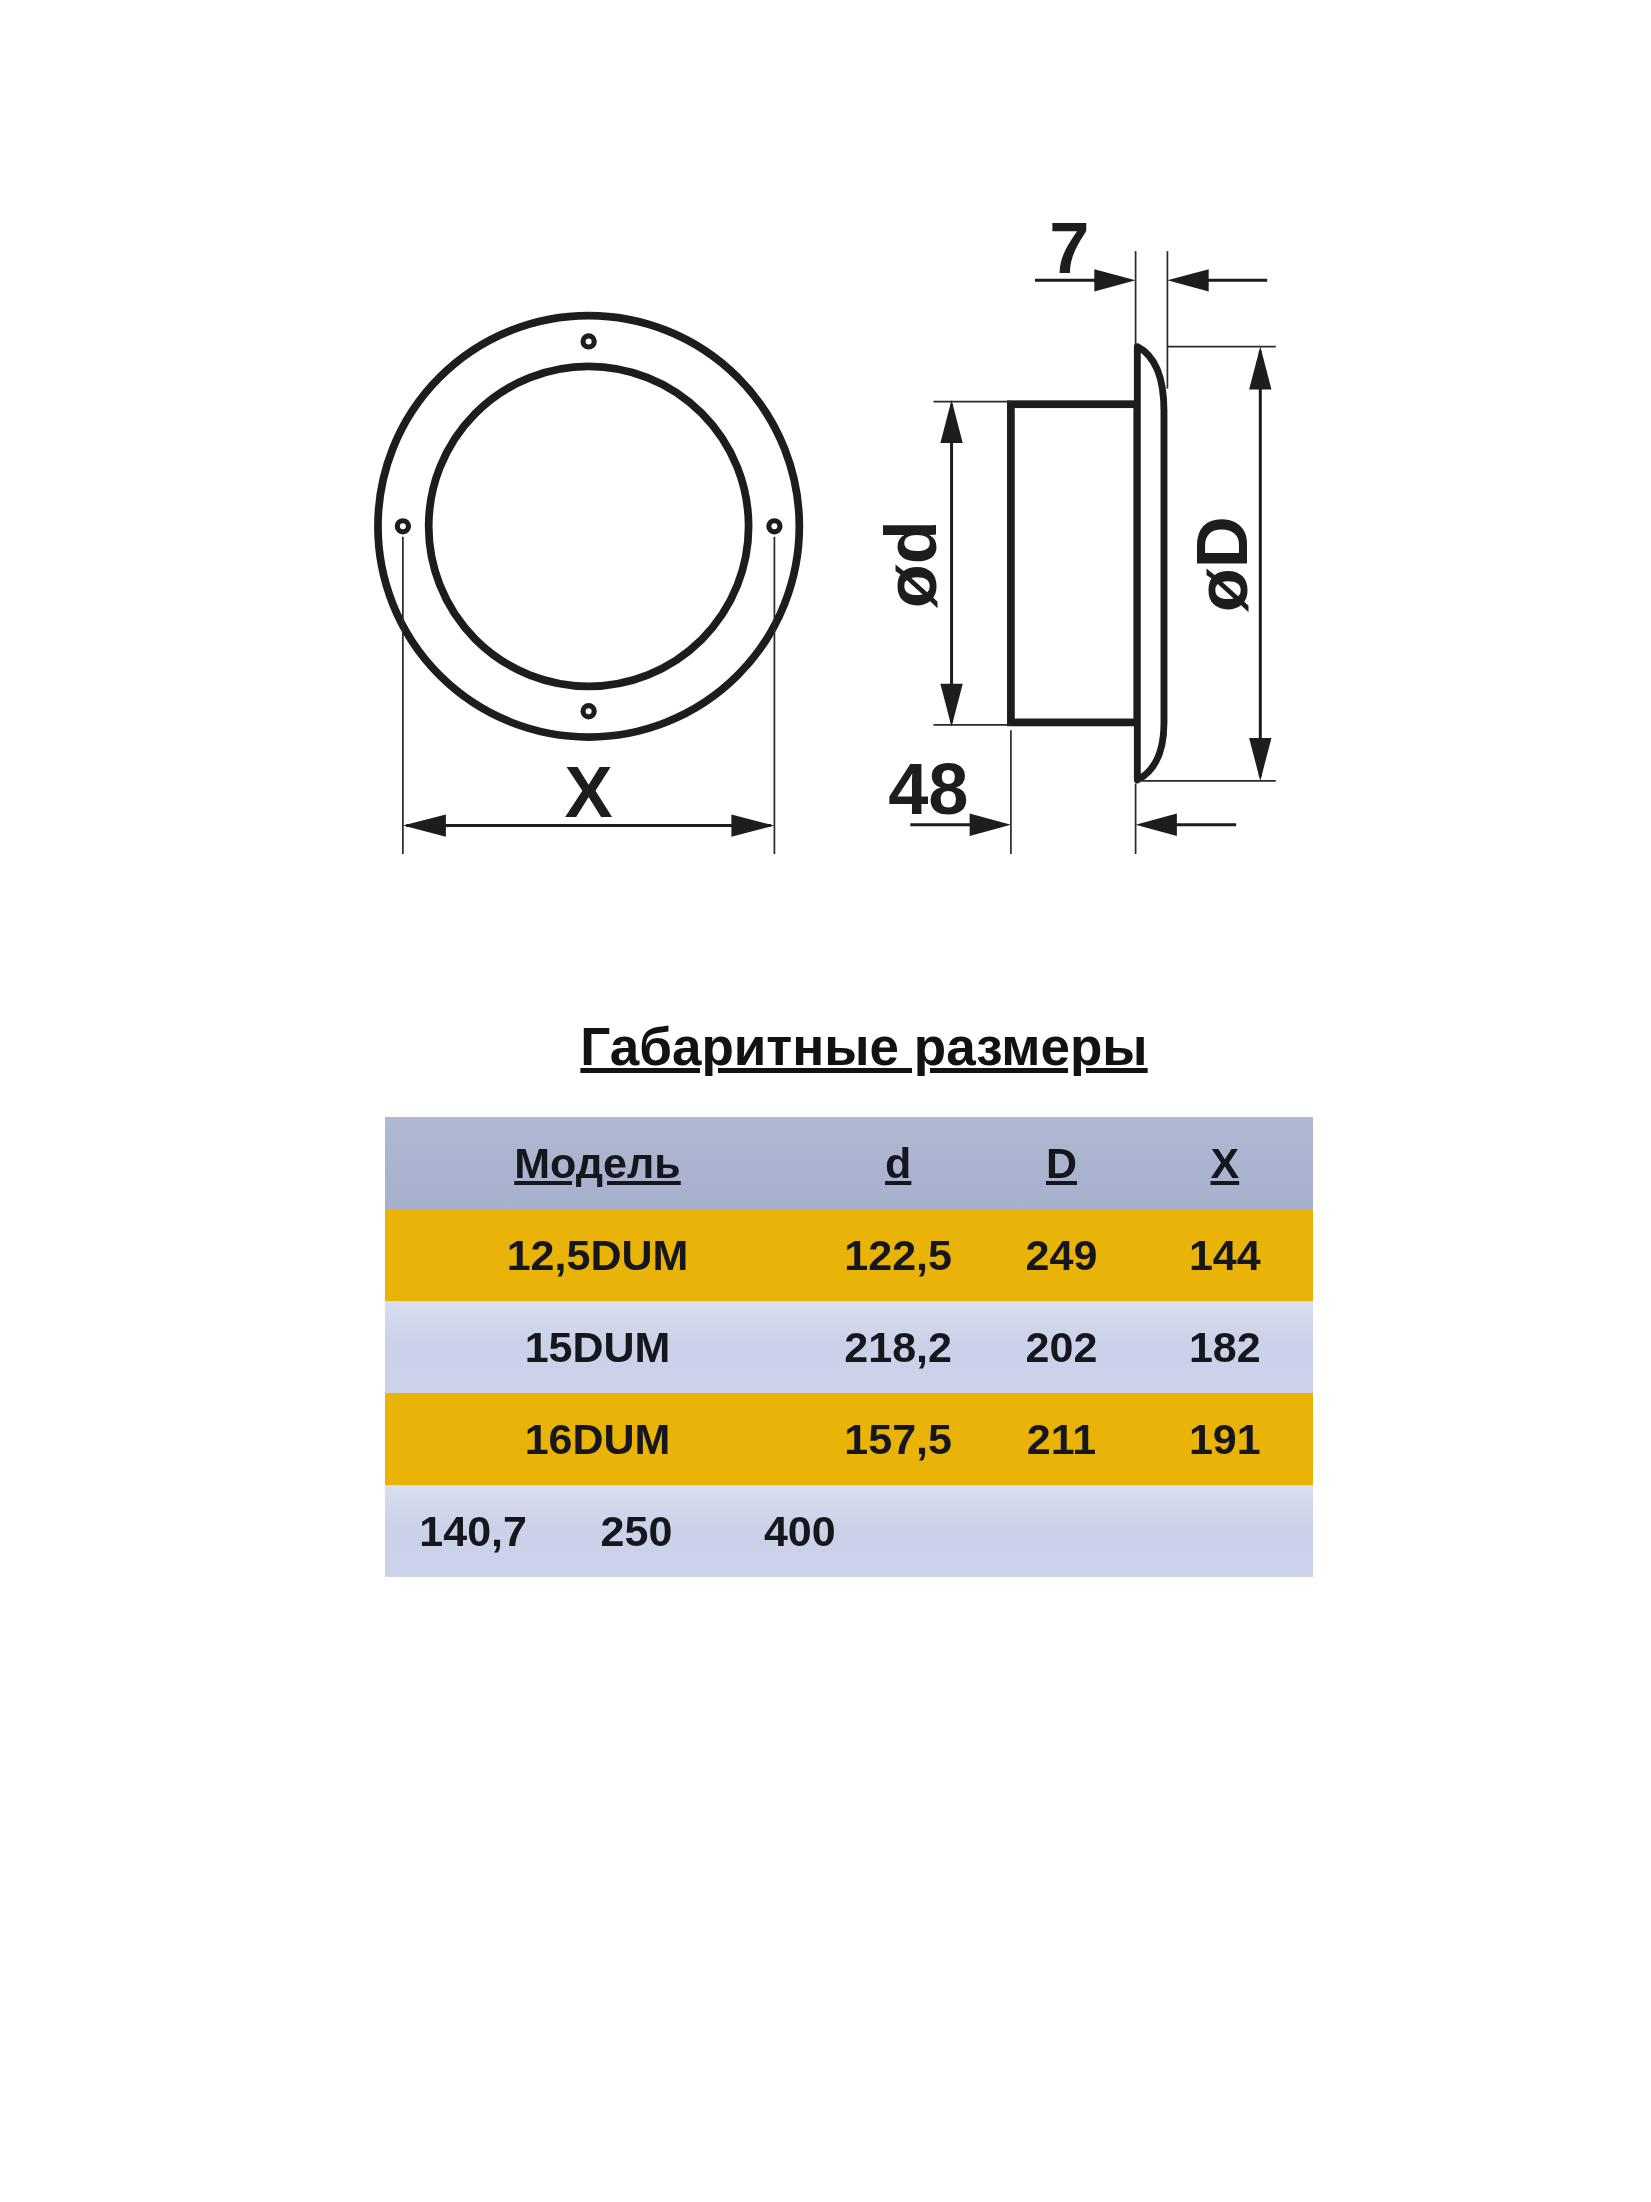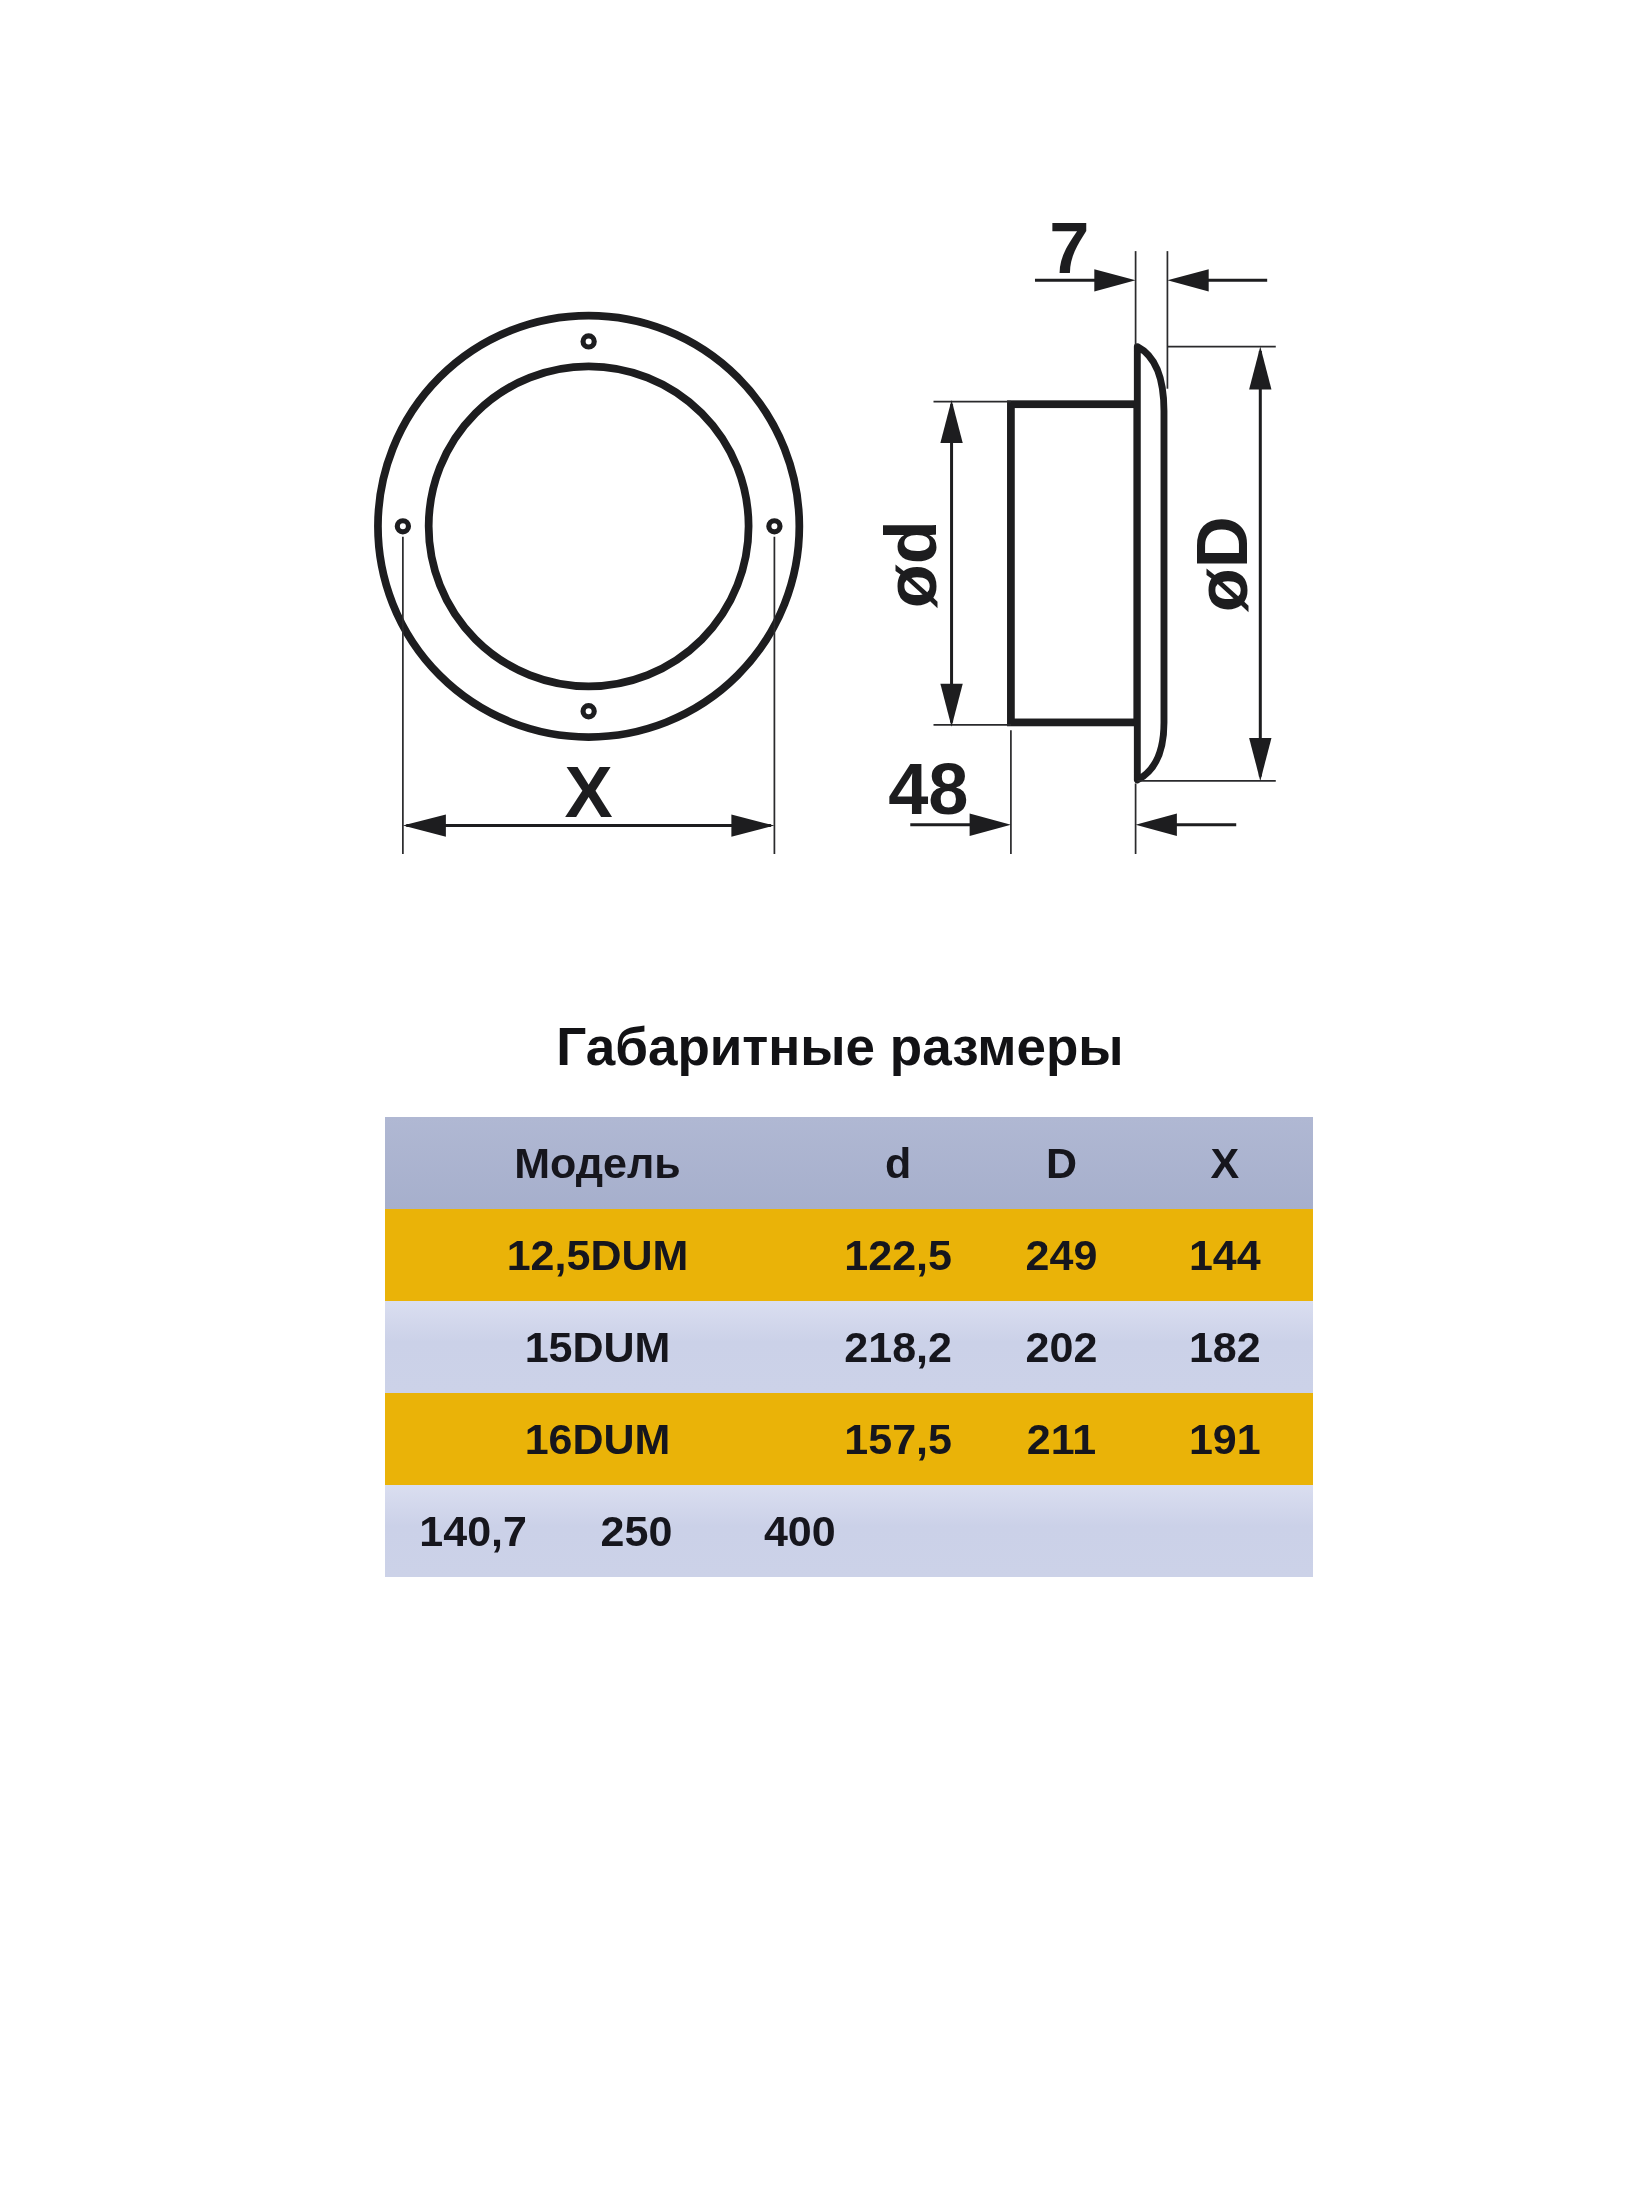--- a/index.html
+++ b/index.html
@@ -9,31 +9,31 @@
   }
   .page{position:absolute;inset:0;background:#ffffff;}
   svg text{
     font-family:"Liberation Sans","DejaVu Sans",sans-serif;
     font-weight:bold;
     fill:#1d1d1f;
   }
   .dim-label{font-size:84px;}
   .section-title{
     position:absolute;
-    left:840px; top:1020px;
+    left:864px; top:1020px;
     transform:translateX(-50%);
     font-size:53px; font-weight:bold; color:#121215;
-    white-space:nowrap; line-height:1;
+    white-space:nowrap; line-height:1;text-decoration:underline;
   }
   .dim-table{
     position:absolute; left:385px; top:1117px; width:928px;
     color:#16161d; font-weight:bold; font-size:43px;
   }
   .t-row{display:flex; height:92px; align-items:center;}
-  .t-row.header{background:linear-gradient(180deg,#b0b8d3 0%,#a6afcc 100%);}
+  .t-row.header{background:linear-gradient(180deg,#b0b8d3 0%,#a6afcc 100%);text-decoration:underline;}
   .t-row.blue{background:linear-gradient(180deg,#dadef0 0%,#cbd1e8 45%,#ccd2e8 100%);}
   .t-row.white{background:#eab308;}
   .c-model{width:45.8%;text-align:center;}
   .c-d{width:19%;text-align:center;}
   .c-D{width:16.2%;text-align:center;}
   .c-X{width:19%;text-align:center;}
 </style>
 </head>
 <body>
 

